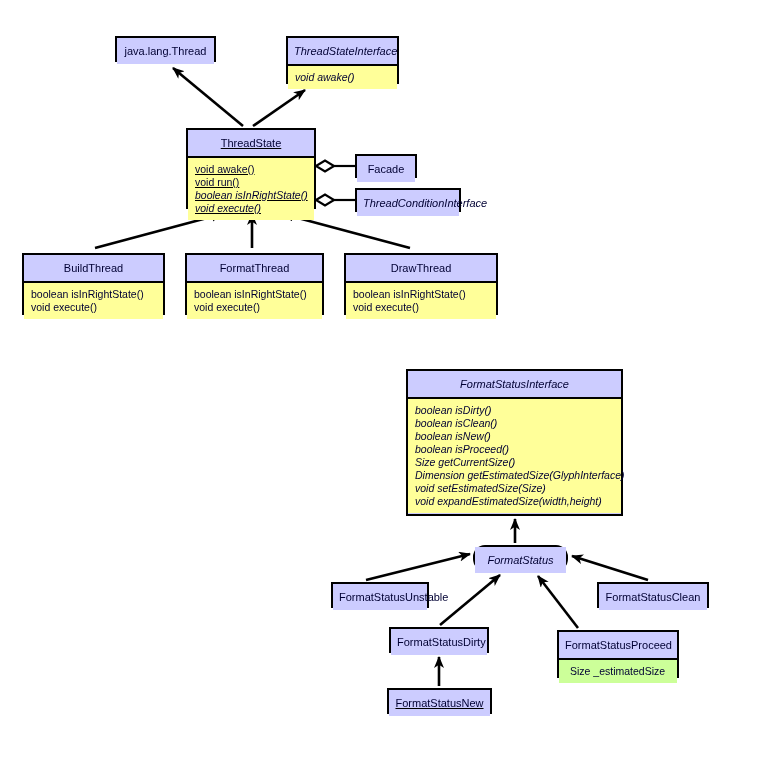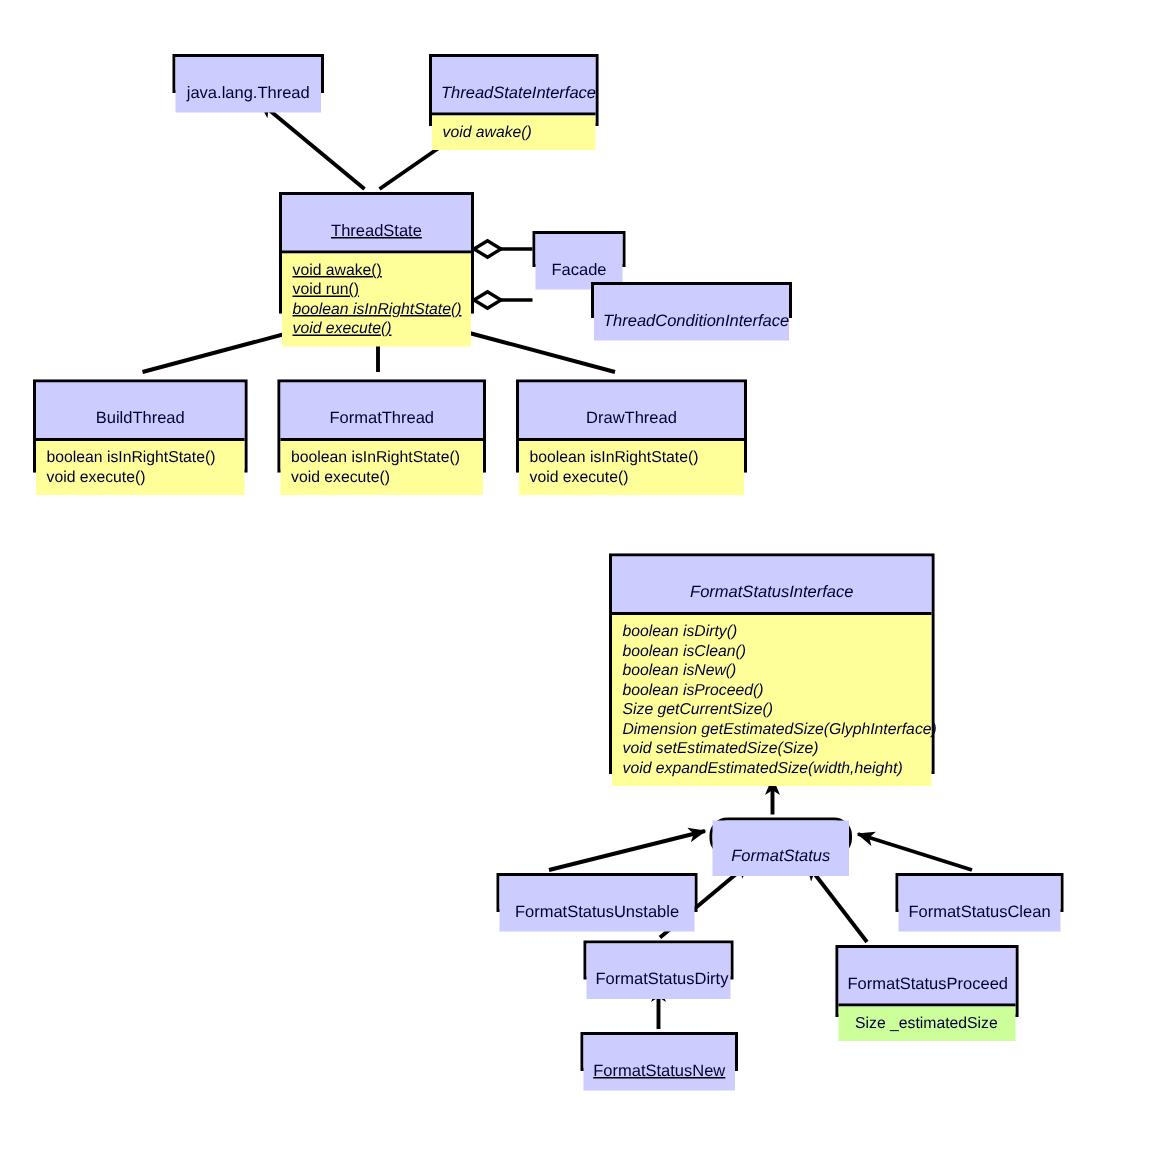--- a/index.html
+++ b/index.html
@@ -29,21 +29,21 @@
     border: 2px solid #000000;
     box-sizing: border-box;
     background: #ccccff;
   }
   .cls-header {
     background: #ccccff;
     color: #000033;
     font-size: 11px;
     line-height: 13px;
     text-align: center;
-    padding: 18px 6px 6px 6px;
+    padding: 7px 6px 6px 6px;
     box-sizing: border-box;
     white-space: nowrap;
   }
   .uml-class.has-body > .cls-header {
     border-bottom: 2px solid #000000;
   }
   .cls-header.abstract {
     font-style: italic;
   }
   .cls-body {
@@ -148,21 +148,21 @@
         <div class="cls-body">
           <span class="member">void awake()</span>
           <span class="member">void run()</span>
           <span class="member abstract">boolean isInRightState()</span>
           <span class="member abstract">void execute()</span>
         </div>
       </div>
       <div class="uml-class" style="left: 355px; top: 154px; width: 62px; height: 24px;">
         <div class="cls-header">Facade</div>
       </div>
-      <div class="uml-class" style="left: 355px; top: 188px; width: 134px; height: 24px; margin-left: 39px;">
+      <div class="uml-class" style="left: 355px; top: 188px; width: 106px; height: 24px;">
         <div class="cls-header abstract">ThreadConditionInterface</div>
       </div>
       <div class="uml-class has-body" style="left: 22px; top: 253px; width: 143px; height: 62px;">
         <div class="cls-header">BuildThread</div>
         <div class="cls-body">
           <span class="member">boolean isInRightState()</span>
           <span class="member">void execute()</span>
         </div>
       </div>
       <div class="uml-class has-body" style="left: 185px; top: 253px; width: 139px; height: 62px;">
@@ -188,21 +188,21 @@
           <span class="member abstract">boolean isProceed()</span>
           <span class="member abstract">Size getCurrentSize()</span>
           <span class="member abstract">Dimension getEstimatedSize(GlyphInterface)</span>
           <span class="member abstract">void setEstimatedSize(Size)</span>
           <span class="member abstract">void expandEstimatedSize(width,height)</span>
         </div>
       </div>
       <div class="uml-class" style="left: 473px; top: 545px; width: 95px; height: 26px; border-radius: 12px;">
         <div class="cls-header abstract">FormatStatus</div>
       </div>
-      <div class="uml-class" style="left: 331px; top: 582px; width: 134px; height: 26px;">
+      <div class="uml-class" style="left: 331px; top: 582px; width: 98px; height: 26px;">
         <div class="cls-header">FormatStatusUnstable</div>
       </div>
       <div class="uml-class" style="left: 597px; top: 582px; width: 112px; height: 26px;">
         <div class="cls-header">FormatStatusClean</div>
       </div>
       <div class="uml-class" style="left: 389px; top: 627px; width: 100px; height: 26px;">
         <div class="cls-header">FormatStatusDirty</div>
       </div>
       <div class="uml-class has-body" style="left: 557px; top: 630px; width: 122px; height: 48px;">
         <div class="cls-header">FormatStatusProceed</div>

